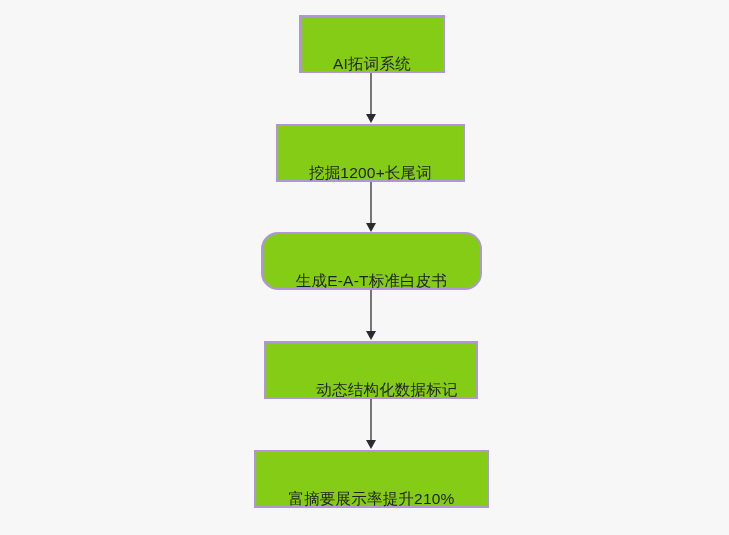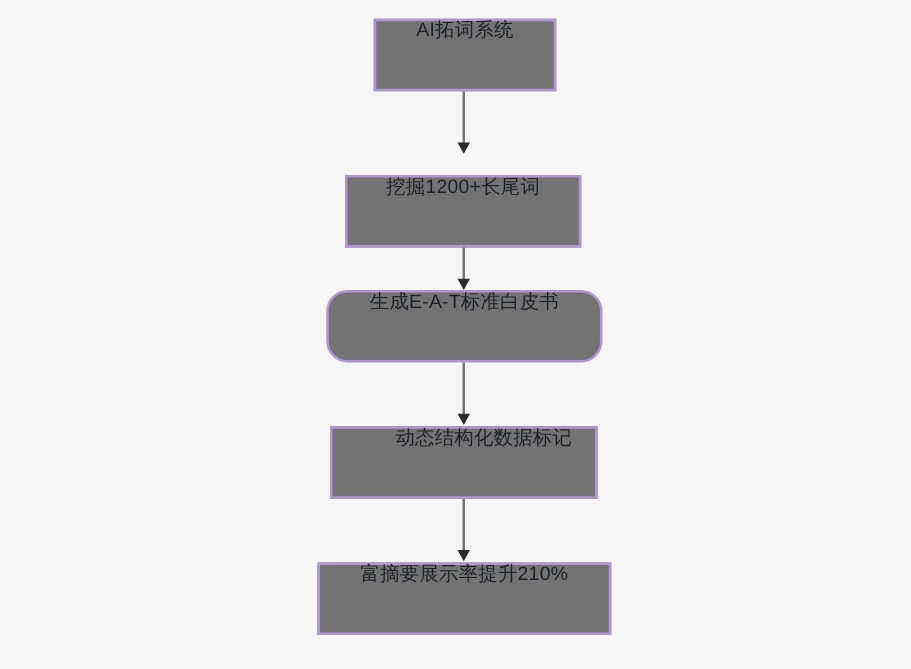--- a/index.html
+++ b/index.html
@@ -14,24 +14,24 @@
     overflow: hidden;
   }
   #flowchart-canvas {
     position: relative;
     width: 729px;
     height: 535px;
   }
   .node {
     position: absolute;
     box-sizing: border-box;
-    background: #737373;
+    background: #84cc16;
     border: 2px solid #b095dd;
     display: flex;
-    align-items: flex-start;
+    align-items: flex-end;
     justify-content: center;
     color: #1f2023;
     font-size: 15.5px;
     line-height: 1;
     letter-spacing: 0.2px;
     white-space: nowrap;
   }
   .node-label {
     display: block;
   }
@@ -63,21 +63,21 @@
   <div class="edge" style="left:370px; top:290px; height:42px;"></div>
   <div class="arrowhead" style="left:366px; top:331px;"></div>
 
   <div class="edge" style="left:370px; top:399px; height:42px;"></div>
   <div class="arrowhead" style="left:366px; top:440px;"></div>
 
   <div class="node" style="left:299px; top:15px; width:146px; height:58px;">
     <span class="node-label">AI拓词系统</span>
   </div>
 
-  <div class="node" style="left:276px; top:140px; width:189px; height:58px;">
+  <div class="node" style="left:276px; top:124px; width:189px; height:58px;">
     <span class="node-label">挖掘1200+长尾词</span>
   </div>
 
   <div class="node" style="left:261px; top:232px; width:221px; height:58px;border-radius:17px;">
     <span class="node-label">生成E-A-T标准白皮书</span>
   </div>
 
   <div class="node" style="left:264px; top:341px; width:214px; height:58px;padding-left:32px;">
     <span class="node-label">动态结构化数据标记</span>
   </div>

